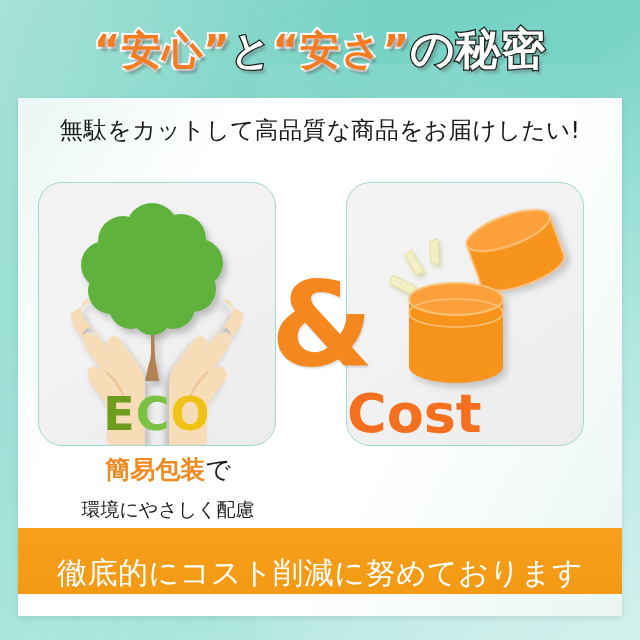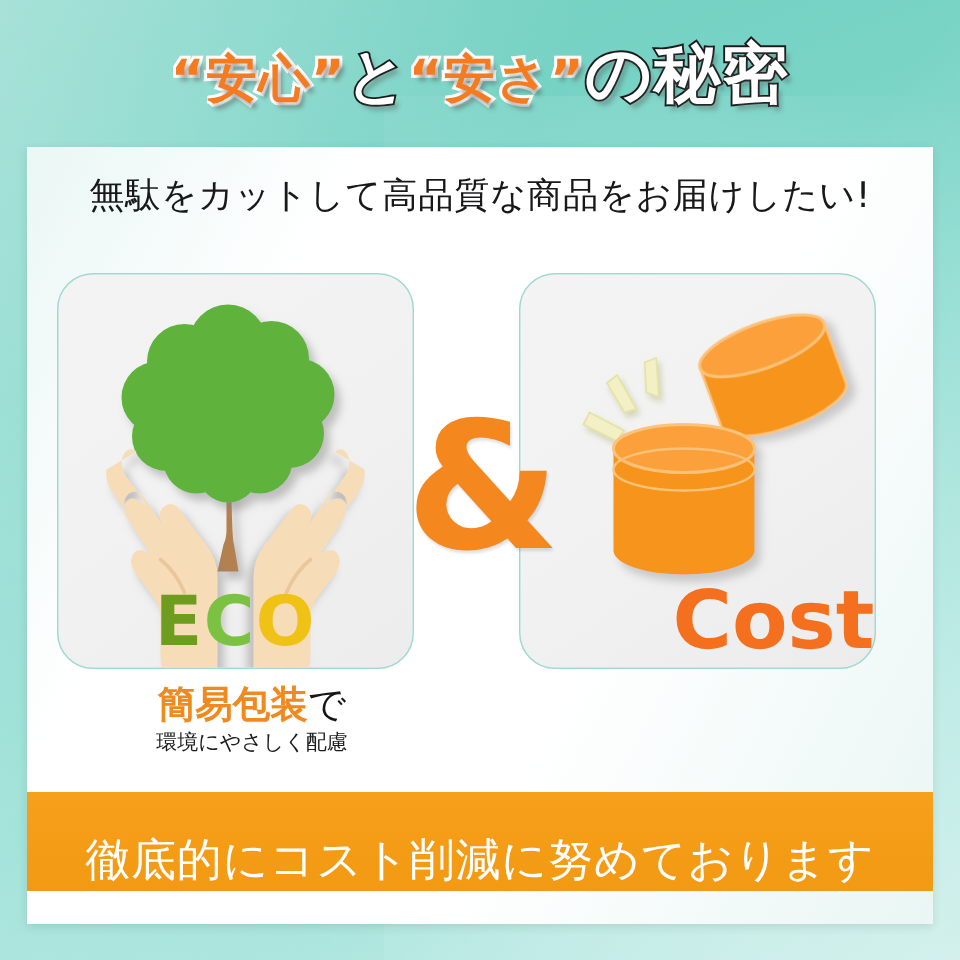--- a/index.html
+++ b/index.html
@@ -34,21 +34,21 @@
   .headline{
     font-family:"DejaVu Sans","Liberation Sans",sans-serif;
     font-size:46px;font-weight:bold;letter-spacing:1px;white-space:nowrap;
     line-height:1;
   }
   .hl-orange{
     color:#f47b20;
     -webkit-text-stroke:4px #ffffff;
     paint-order:stroke fill;
     text-shadow:3px 4px 3px rgba(80,80,80,0.45);
-    font-size:34px;
+    font-size:40px;
   }
   .hl-white{
     color:#ffffff;
     -webkit-text-stroke:2.5px #1a1a1a;
     paint-order:stroke fill;
     text-shadow:3px 4px 3px rgba(80,80,80,0.35);
     font-size:44px;
   }
   .hl-white.small{font-size:40px;}
 
@@ -95,36 +95,36 @@
     font-size:46px;font-weight:bold;line-height:1;letter-spacing:1px;
     font-family:"DejaVu Sans","Liberation Sans",sans-serif;
   }
   .eco-label .e1{color:#6d9c1e;}
   .eco-label .e2{color:#7cc242;}
   .eco-label .e3{color:#f0c216;}
 
   
   .cost-art{position:absolute;left:0;top:0;width:236px;height:262px;}
   .cost-label{
-    position:absolute;left:0;bottom:4px;width:236px;text-align:right;
+    position:absolute;left:0;bottom:4px;width:236px;text-align:left;
     font-size:54px;font-weight:bold;color:#f4701f;line-height:1;
     font-family:"DejaVu Sans","Liberation Sans",sans-serif;
   }
 
   
   .captions{position:absolute;left:0;top:358px;width:604px;height:72px;}
   .cap{position:absolute;top:0;width:280px;text-align:center;}
   .cap.left{left:10px;}
   .cap.right{left:314px;}
   .cap .big{
     font-size:25px;line-height:1.15;white-space:nowrap;
     font-family:"DejaVu Sans","Liberation Sans",sans-serif;
   }
   .cap .small{
-    font-size:14px;line-height:1.2;white-space:nowrap;color:#1c1c1c;margin-top:2px;
+    font-size:19px;line-height:1.2;white-space:nowrap;color:#1c1c1c;margin-top:13px;
     font-family:"DejaVu Sans","Liberation Sans",sans-serif;
   }
   .t-orange{color:#f08a1e;font-weight:bold;}
   .t-dark{color:#161616;}
 
   
   .banner{
     position:absolute;left:0;top:430px;width:604px;height:66px;
     background:linear-gradient(180deg,#f7a01c 0%,#f59c17 55%,#f39a14 100%);
     display:flex;align-items:flex-end;justify-content:center;

